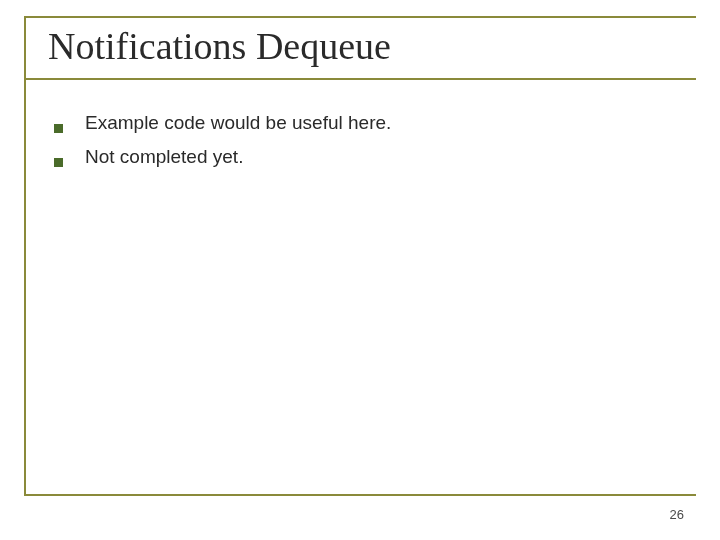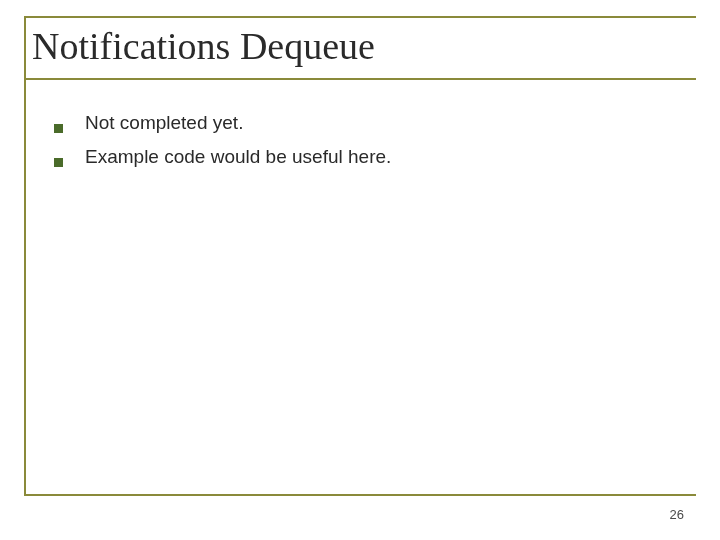--- a/index.html
+++ b/index.html
@@ -87,38 +87,38 @@
     }
     .left-line {
       position: absolute;
       top: 16px;
       left: 24px;
       bottom: 44px;
       width: 2px;
       background: #8a8a3a;
     }
     .title-inner {
-      padding-left: 8px;
+      padding-left: 24px;
     }
   </style>
 </head>
 <body>
 
 <div class="slide">
   <div class="left-line"></div>
   <div class="title-container">
     <div class="top-line"></div>
     <h1 class="title title-inner">Notifications Dequeue</h1>
     <div class="under-line"></div>
   </div>
   <div class="body">
     <div class="bullet-item">
       <div class="bullet-marker"></div>
-      <div class="bullet-text">Not completed yet.</div>
+      <div class="bullet-text">Example code would be useful here.</div>
     </div>
     <div class="bullet-item">
       <div class="bullet-marker"></div>
-      <div class="bullet-text">Example code would be useful here.</div>
+      <div class="bullet-text">Not completed yet.</div>
     </div>
   </div>
   <div class="bottom-line"></div>
   <div class="page-number">26</div>
 </div>
 
 </body></html>

